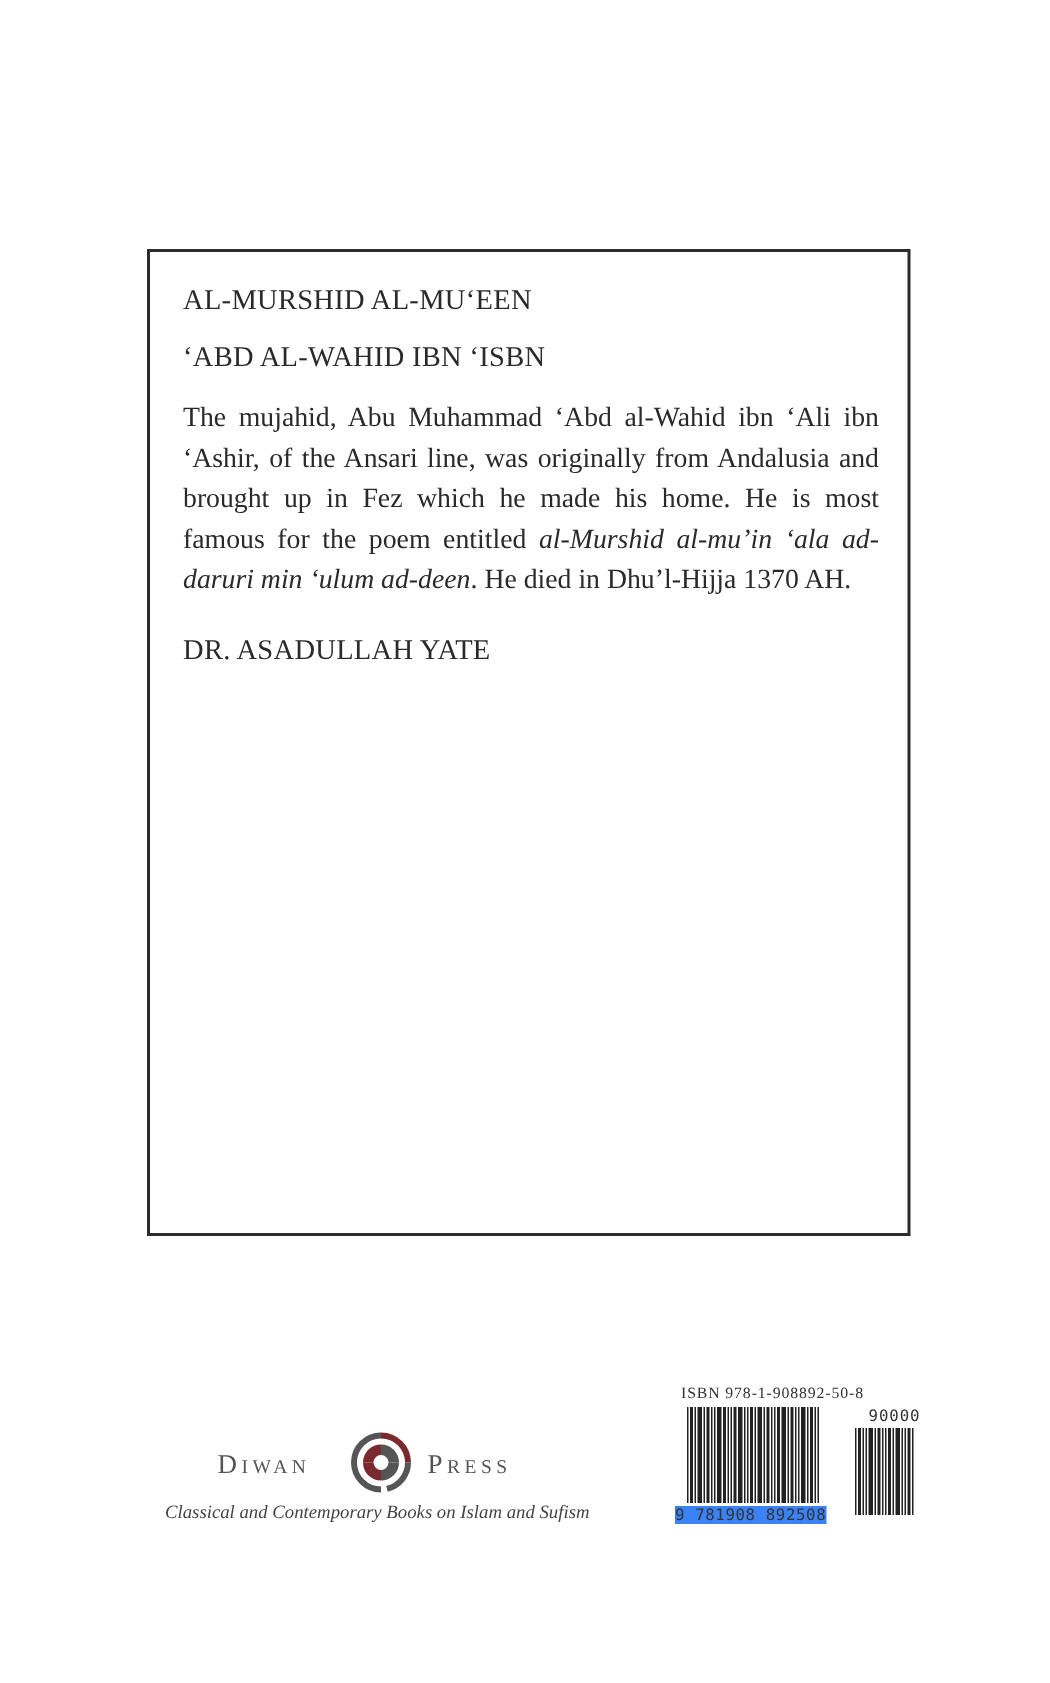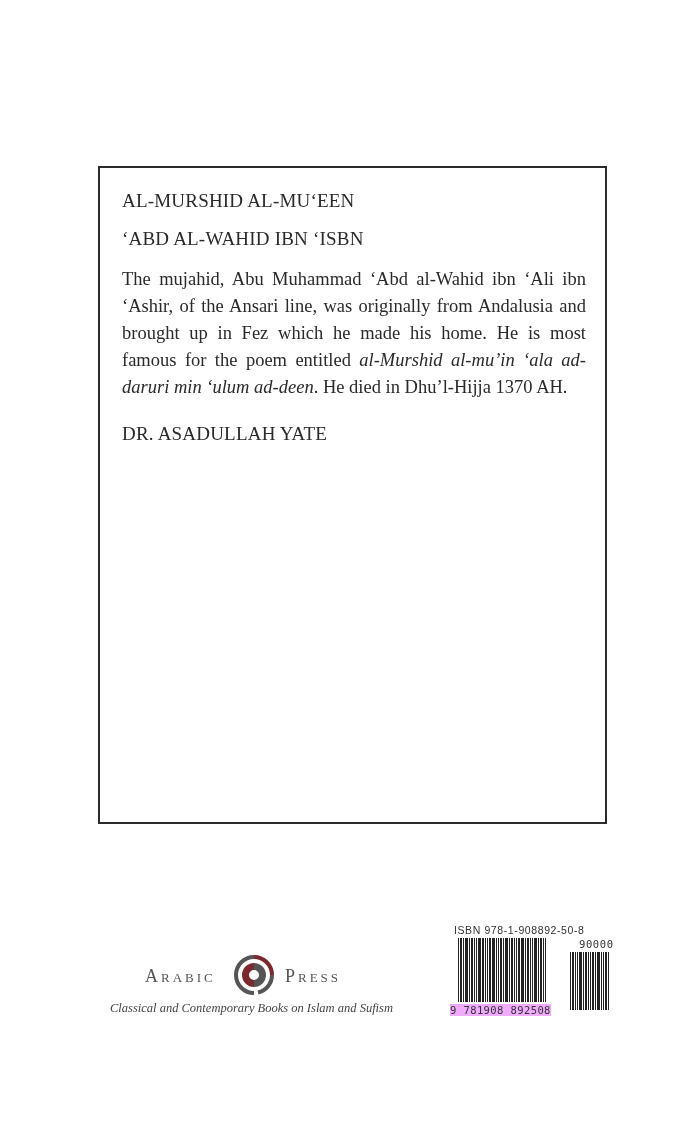--- a/index.html
+++ b/index.html
@@ -9,44 +9,44 @@
          border:2.5px solid #2b2b2b; box-sizing:content-box; }
   .inner { position:absolute; left:22px; top:22px; width:464px; }
   .heading { font-size:19px; letter-spacing:0.2px; margin:0 0 16px 0; line-height:22px; color:#2a2a2a; }
   .para { font-size:18.5px; line-height:27px; text-align:justify; margin:0 0 22px 0; color:#2a2a2a; }
   .para:after { content:""; }
   .para i { font-style:italic; }
   .logo { position:absolute; left:145px; top:953px; width:240px; height:44px; }
   .logo-word { position:absolute; top:13px; font-size:18px; letter-spacing:3px; color:#555; font-variant:small-caps; }
   .tagline { position:absolute; left:110px; top:1001px; font-size:12.5px; font-style:italic; color:#444; white-space:nowrap; }
   .barcode { position:absolute; left:450px; top:924px; width:162px; height:95px; }
-  .isbn-top { position:absolute; left:4px; top:0; font-family:Liberation Sans, sans-serif; font-size:10.5px; letter-spacing:0.6px; color:#333; white-space:nowrap; }
+  .isbn-top { position:absolute; left:4px; top:0; font-family:Liberation Serif, serif; font-size:10.5px; letter-spacing:0.6px; color:#333; white-space:nowrap; }
   .price { position:absolute; left:129px; top:14px; font-family:"DejaVu Sans Mono", monospace; font-size:10.5px; letter-spacing:0.6px; color:#333; }
   .bars { position:absolute; top:14px; display:flex; height:64px; }
   .bars span { display:block; height:100%; background:#222; margin-right:1px; }
   .bars2 { position:absolute; top:28px; left:120px; display:flex; height:58px; }
   .bars2 span { display:block; height:100%; background:#222; margin-right:1px; }
-  .isbn-bottom { position:absolute; left:0; top:80px; font-family:"DejaVu Sans Mono", monospace; font-size:10.5px; letter-spacing:0.4px; color:#333; white-space:nowrap; background:#f0abfc; }
+  .isbn-bottom { position:absolute; left:0; top:80px; font-family:"DejaVu Sans Mono", monospace; font-size:10.5px; letter-spacing:0.4px; color:#333; white-space:nowrap; background:#3b82f6; }
 </style>
 </head>
 <body>
 
 <div class="box">
   <div class="inner">
     <p class="heading">AL-MURSHID AL-MU‘EEN</p>
 
     <p class="heading">‘ABD AL-WAHID IBN ‘ISBN</p>
     <p class="para"><span>The mujahid, Abu Muhammad ‘Abd al-Wahid ibn ‘Ali ibn ‘Ashir, of the Ansari line, was originally from Andalusia and brought up in Fez which he made his home. He is most famous for the poem entitled </span><i>al-Murshid al-mu’in ‘ala ad-daruri min ‘ulum ad-deen</i><span>. He died in Dhu’l-Hijja 1370 AH.</span></p>
 
     <p class="heading">DR. ASADULLAH YATE</p>
   </div>
 </div>
 
 <div class="logo">
-  <span class="logo-word" style="left:0;">Arabic</span>
+  <span class="logo-word" style="left:0;">Diwan</span>
   <svg style="position:absolute; left:87px; top:0;" width="44" height="44" viewBox="0 0 44 44">
     <path d="M22 4 A18 18 0 0 0 22 40" fill="none" stroke="#555" stroke-width="4"></path>
     <path d="M22 4 A18 18 0 0 1 40 22" fill="none" stroke="#7a2a2e" stroke-width="4"></path>
     <path d="M40 22 A18 18 0 0 1 26 39.5" fill="none" stroke="#555" stroke-width="4"></path>
     <path d="M22 10 A12 12 0 0 0 10 22 L17 22 A5 5 0 0 1 22 17 Z" fill="#7a2a2e"></path>
     <path d="M22 10 A12 12 0 0 1 34 22 L27 22 A5 5 0 0 0 22 17 Z" fill="#555"></path>
     <path d="M10 22 A12 12 0 0 0 22 34 L22 27 A5 5 0 0 1 17 22 Z" fill="#7a2a2e"></path>
     <path d="M34 22 A12 12 0 0 1 22 34 L22 27 A5 5 0 0 0 27 22 Z" fill="#555"></path>
   </svg>
   <span class="logo-word" style="left:140px;">Press</span>

